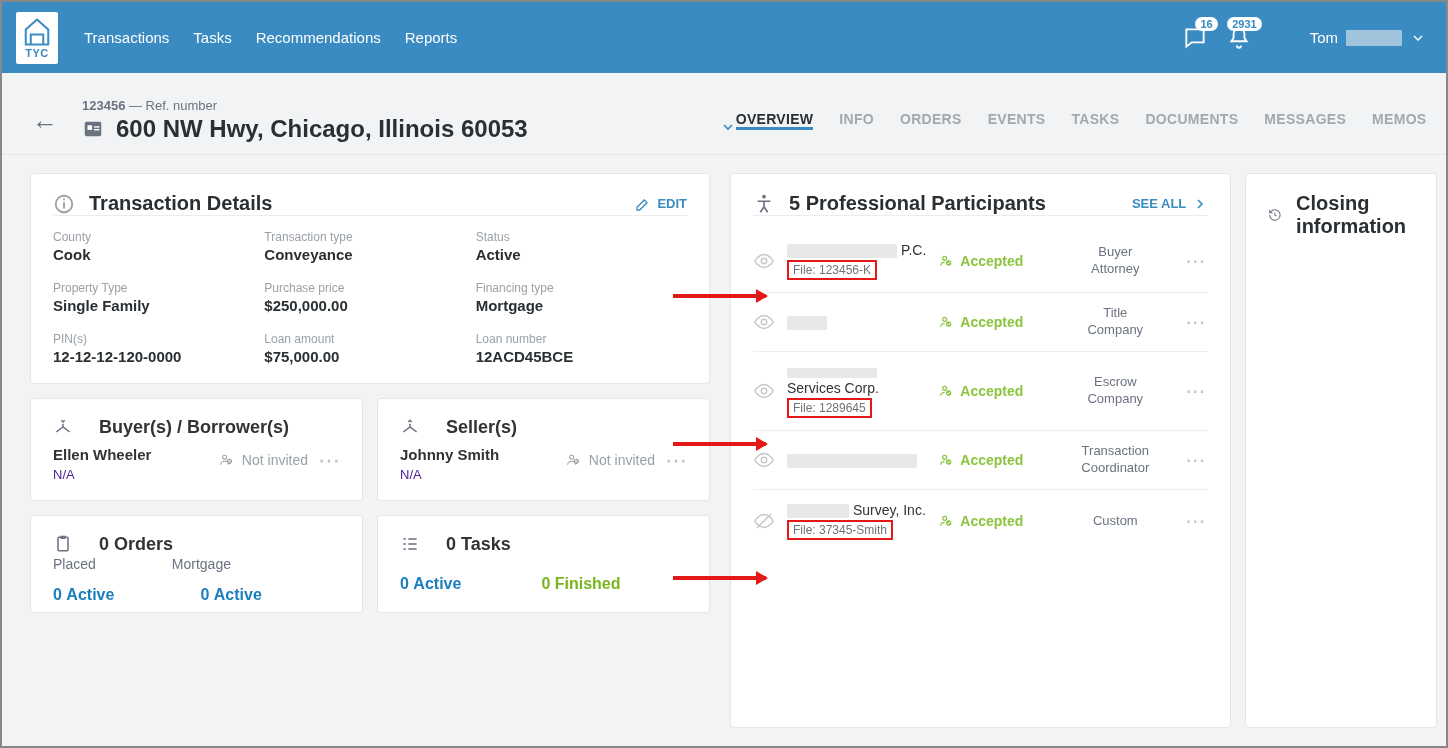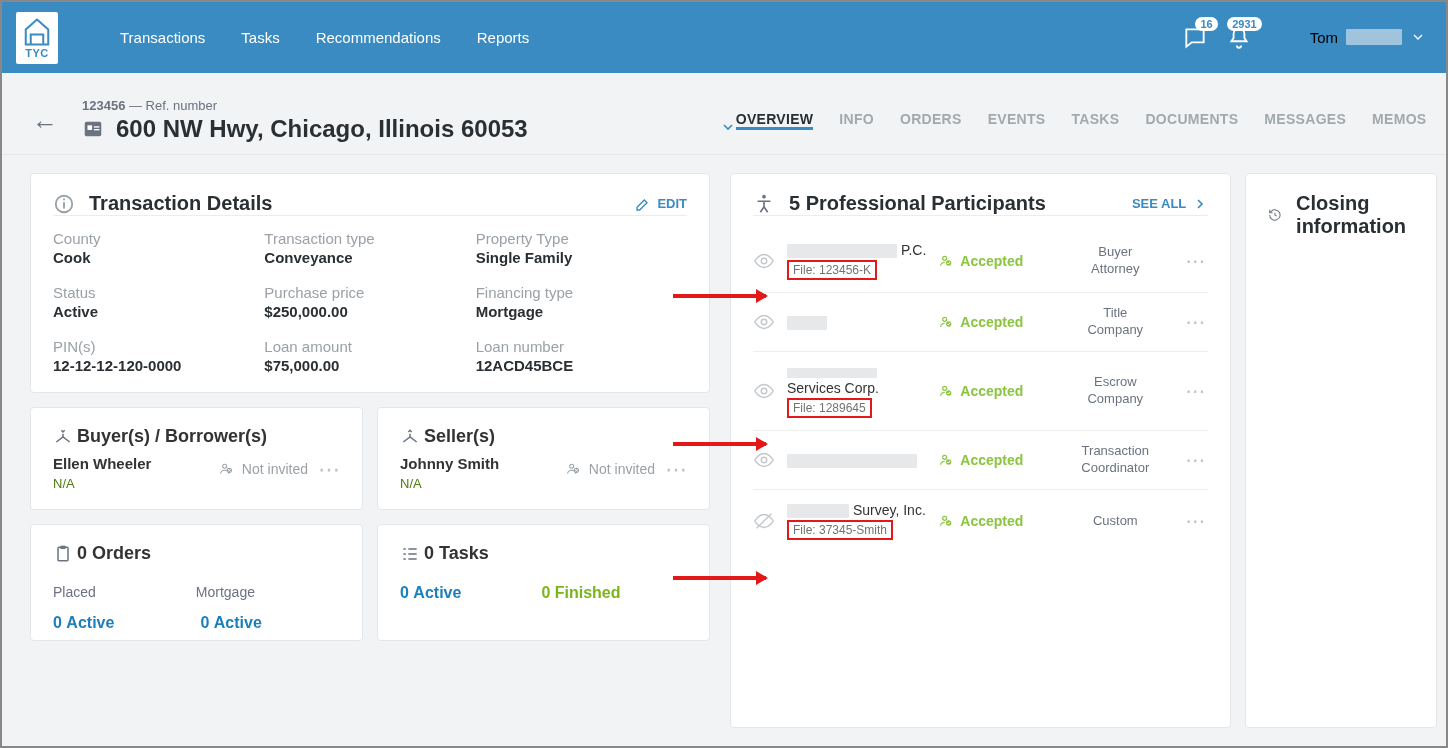--- a/index.html
+++ b/index.html
@@ -23,31 +23,31 @@
 }
 .logo {
   width: 42px; height: 52px;
   background: #fff;
   margin-right: 26px;
   display: flex; flex-direction: column; align-items: center; justify-content: center;
   border-radius: 2px;
 }
 .logo svg { width: 30px; height: 30px; }
 .logo-text { color: #3a8bc1; font-size: 11px; font-weight: 700; letter-spacing: 0.5px; }
-.nav { display: flex; gap: 36px; margin-left: 36px; }
+.nav { display: flex; gap: 24px; }
 .nav-item { color: #fff; font-size: 15px; cursor: pointer; }
 .top-right { margin-left: auto; display: flex; align-items: center; gap: 18px; }
 .badge-icon { position: relative; display: flex; align-items: center; }
 .badge-icon svg { width: 26px; height: 26px; stroke: #fff; fill: none; }
 .badge-count {
   position: absolute; top: -8px; right: -10px;
   background: #fff; color: #3a8bc1; font-size: 11px; font-weight: 700;
   border-radius: 10px; padding: 1px 5px; min-width: 18px; text-align: center;
 }
-.user-menu { display: flex; align-items: flex-start; gap: 8px; font-size: 15px; color:#000000; margin-left: 40px; }
+.user-menu { display: flex; align-items: flex-end; gap: 8px; font-size: 15px; color:#ffffff; margin-left: 40px; }
 .user-redact { width: 56px; height: 16px; background: #a0c4dc; border-radius:1px; }
 
 .sub-header {
   display: flex; align-items: center; padding: 14px 30px 0 30px;
   border-bottom: 1px solid #e6e6e6; background:#f1f3f5; height: 82px;
 }
 .back-arrow { font-size: 26px; margin-right: 24px; color:#6b7280; cursor:pointer; }
 .title-block { flex: 0 0 auto; }
 .ref-line { font-size: 13px; color:#6b7280; }
 .ref-line .ref-num { font-weight:700; color:#6b7280; }
@@ -61,34 +61,34 @@
 
 .content { display:flex; gap:20px; padding:18px 28px; height: calc(100% - 71px - 82px); overflow:hidden; }
 .left-col { flex:0 0 680px; display:flex; flex-direction:column; gap:14px; }
 .right-col { flex:1; display:flex; flex-direction:row; gap:14px; position:relative; }
 
 .card { background:#fff; border:1px solid #e4e7ea; border-radius:4px; padding:18px 22px; }
 .card-header { display:flex; align-items:center; gap:14px; border-bottom:1px solid #ececec; margin-bottom:14px;}
 .card-title { font-size:20px; font-weight:800; color:#2a2f33; }
 .card-action { margin-left:auto; display:flex; align-items:center; gap:6px; color:#3a8bc1; font-size:13px; font-weight:700; cursor:pointer;}
 .details-grid { display:grid; grid-template-columns: 1fr 1fr 1fr; row-gap:18px; }
-.dt-label { font-size:15px; color:#9aa1a7; margin-bottom:2px; }
+.dt-label { font-size:12px; color:#9aa1a7; margin-bottom:2px; }
 .dt-value { font-size:15px; font-weight:600; color:#2a2f33; }
 
 .two-cards { display:flex; gap:14px; }
 .two-cards .card { flex:1; }
 .party-row { display:flex; align-items:center; justify-content:space-between; }
 .party-name { font-size:15px; font-weight:600; margin-top:8px;}
-.party-sub { font-size:13px; color:#4d7c0f; margin-top:4px;}
+.party-sub { font-size:13px; color:#4c1d95; margin-top:4px;}
 .status-wrap { display:flex; align-items:center; gap:8px; color:#9aa1a7; font-size:14px;}
 .kebab { color:#bcc2c7; font-size:22px; cursor:pointer; margin-left:10px; line-height:0.5;}
 
-.mini-head { display:flex; align-items:center; gap:4px; font-size:18px; font-weight:800; }
+.mini-head { display:flex; gap:26px; font-size:18px; font-weight:800; }
 .mini-head svg { width:20px; height:20px; fill:#6b7280; }
-.stat-row { display:flex; gap:40px; margin-top:20px; font-size:14px; color:#6b7280;}
+.stat-row { display:flex; gap:16px; margin-top:1px; font-size:14px; color:#6b7280;}
 .stat-num-row { display:flex; gap:30px; margin-top:14px; }
 .stat-num { font-weight:700; }
 .stat-num.blue { color:#1b7fbe; }
 .stat-num.green { color:#7ab51d; }
 
 .participants .prow { display:flex; align-items:center; padding:12px 0; border-bottom:1px solid #eee; gap:12px;}
 .prow:last-child { border-bottom:none; }
 .eye { width:22px; color:#c3c8cc; flex-shrink:0;}
 .pinfo { flex:1; min-width:0; }
 .pname { font-size:14px; color:#333; white-space:nowrap; }
@@ -204,26 +204,26 @@
       <div class="details-grid">
         <div>
             <div class="dt-label">County</div>
             <div class="dt-value">Cook</div>
           </div>
         <div>
             <div class="dt-label">Transaction type</div>
             <div class="dt-value">Conveyance</div>
           </div>
         <div>
+            <div class="dt-label">Status</div>
+            <div class="dt-value">Active</div>
+          </div>
+        <div>
             <div class="dt-label">Property Type</div>
             <div class="dt-value">Single Family</div>
-          </div>
-        <div>
-            <div class="dt-label">Status</div>
-            <div class="dt-value">Active</div>
           </div>
         <div>
             <div class="dt-label">Purchase price</div>
             <div class="dt-value">$250,000.00</div>
           </div>
         <div>
             <div class="dt-label">Financing type</div>
             <div class="dt-value">Mortgage</div>
           </div>
         <div>

